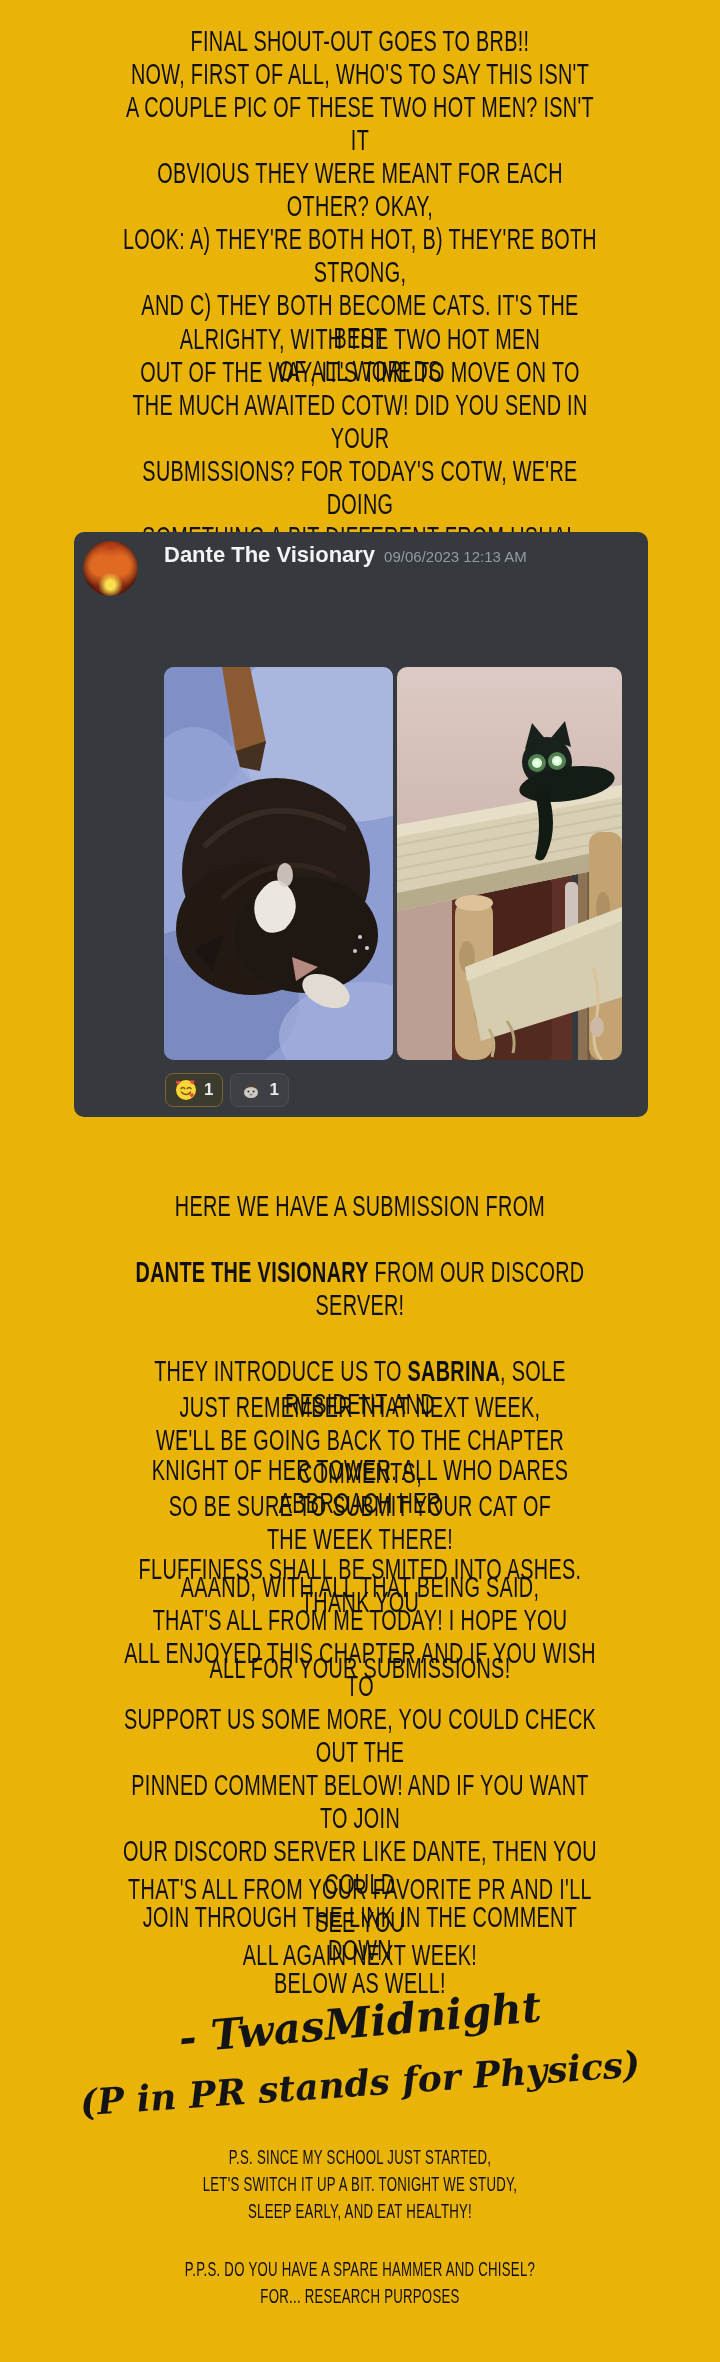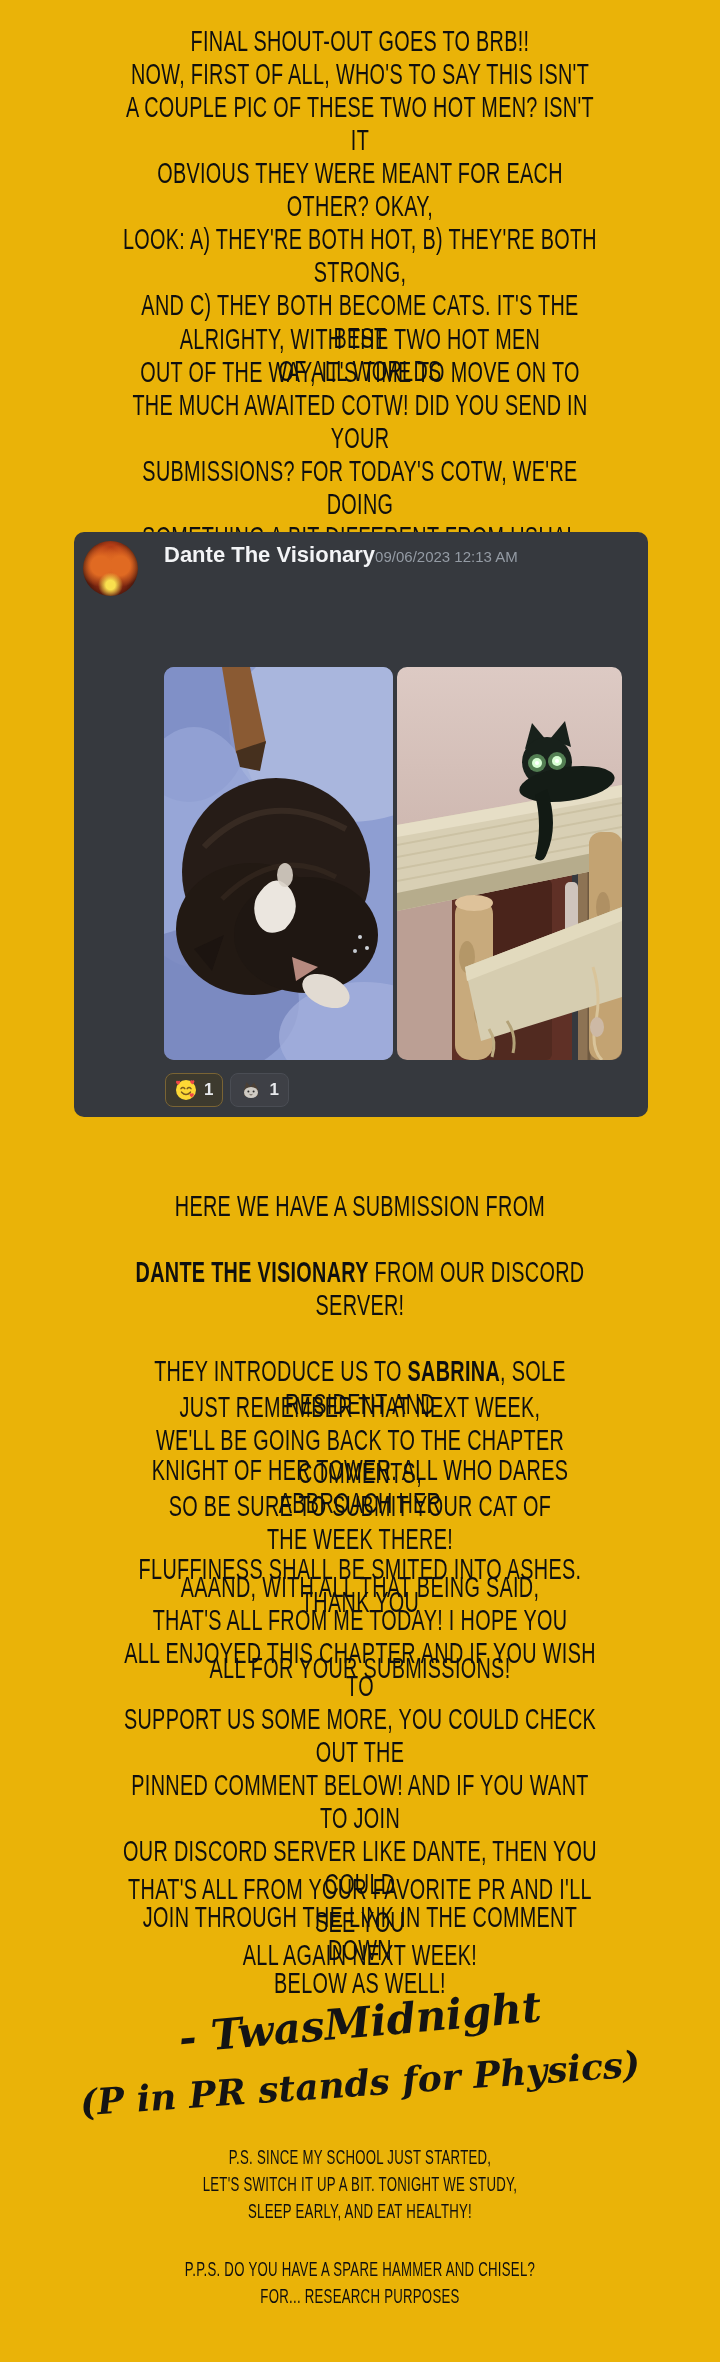--- a/index.html
+++ b/index.html
@@ -32,21 +32,21 @@
     position:absolute;left:9px;top:9px;width:55px;height:55px;border-radius:50%;
     background:
       radial-gradient(circle at 50% 80%, #f9e04e 0 9%, rgba(249,224,78,0) 24%),
       radial-gradient(circle at 32% 45%, #e06a22 0 20%, rgba(224,106,34,0) 44%),
       radial-gradient(circle at 68% 45%, #e06a22 0 20%, rgba(224,106,34,0) 44%),
       radial-gradient(circle at 50% 28%, #b33d16 0 24%, rgba(179,61,22,0) 52%),
       radial-gradient(circle at 50% 55%, #7a2410 0 50%, #2c1009 74%, #150a0c 100%);
   }
   .msg-head{position:absolute;left:90px;top:10px;width:470px;white-space:nowrap;}
   .username{color:#f3f4f6;font-size:22px;font-weight:700;}
-  .timestamp{color:#949ba4;font-size:15px;}
+  .timestamp{color:#949ba4;font-size:15px;margin-left:9px;}
   .msg-body{
     position:absolute;left:90px;top:43px;width:478px;
     color:#dbdee1;font-size:22px;line-height:31px;white-space:pre-line;
   }
   .attachments{position:absolute;left:90px;top:135px;display:flex;gap:4px;}
   .attachment{border-radius:10px;overflow:hidden;display:block;}
   .attachment svg{display:block;}
   .reactions{position:absolute;left:91px;top:541px;display:flex;gap:7px;}
   .reaction{
     height:34px;padding:0 9px;border-radius:8px;display:flex;align-items:center;gap:7px;

